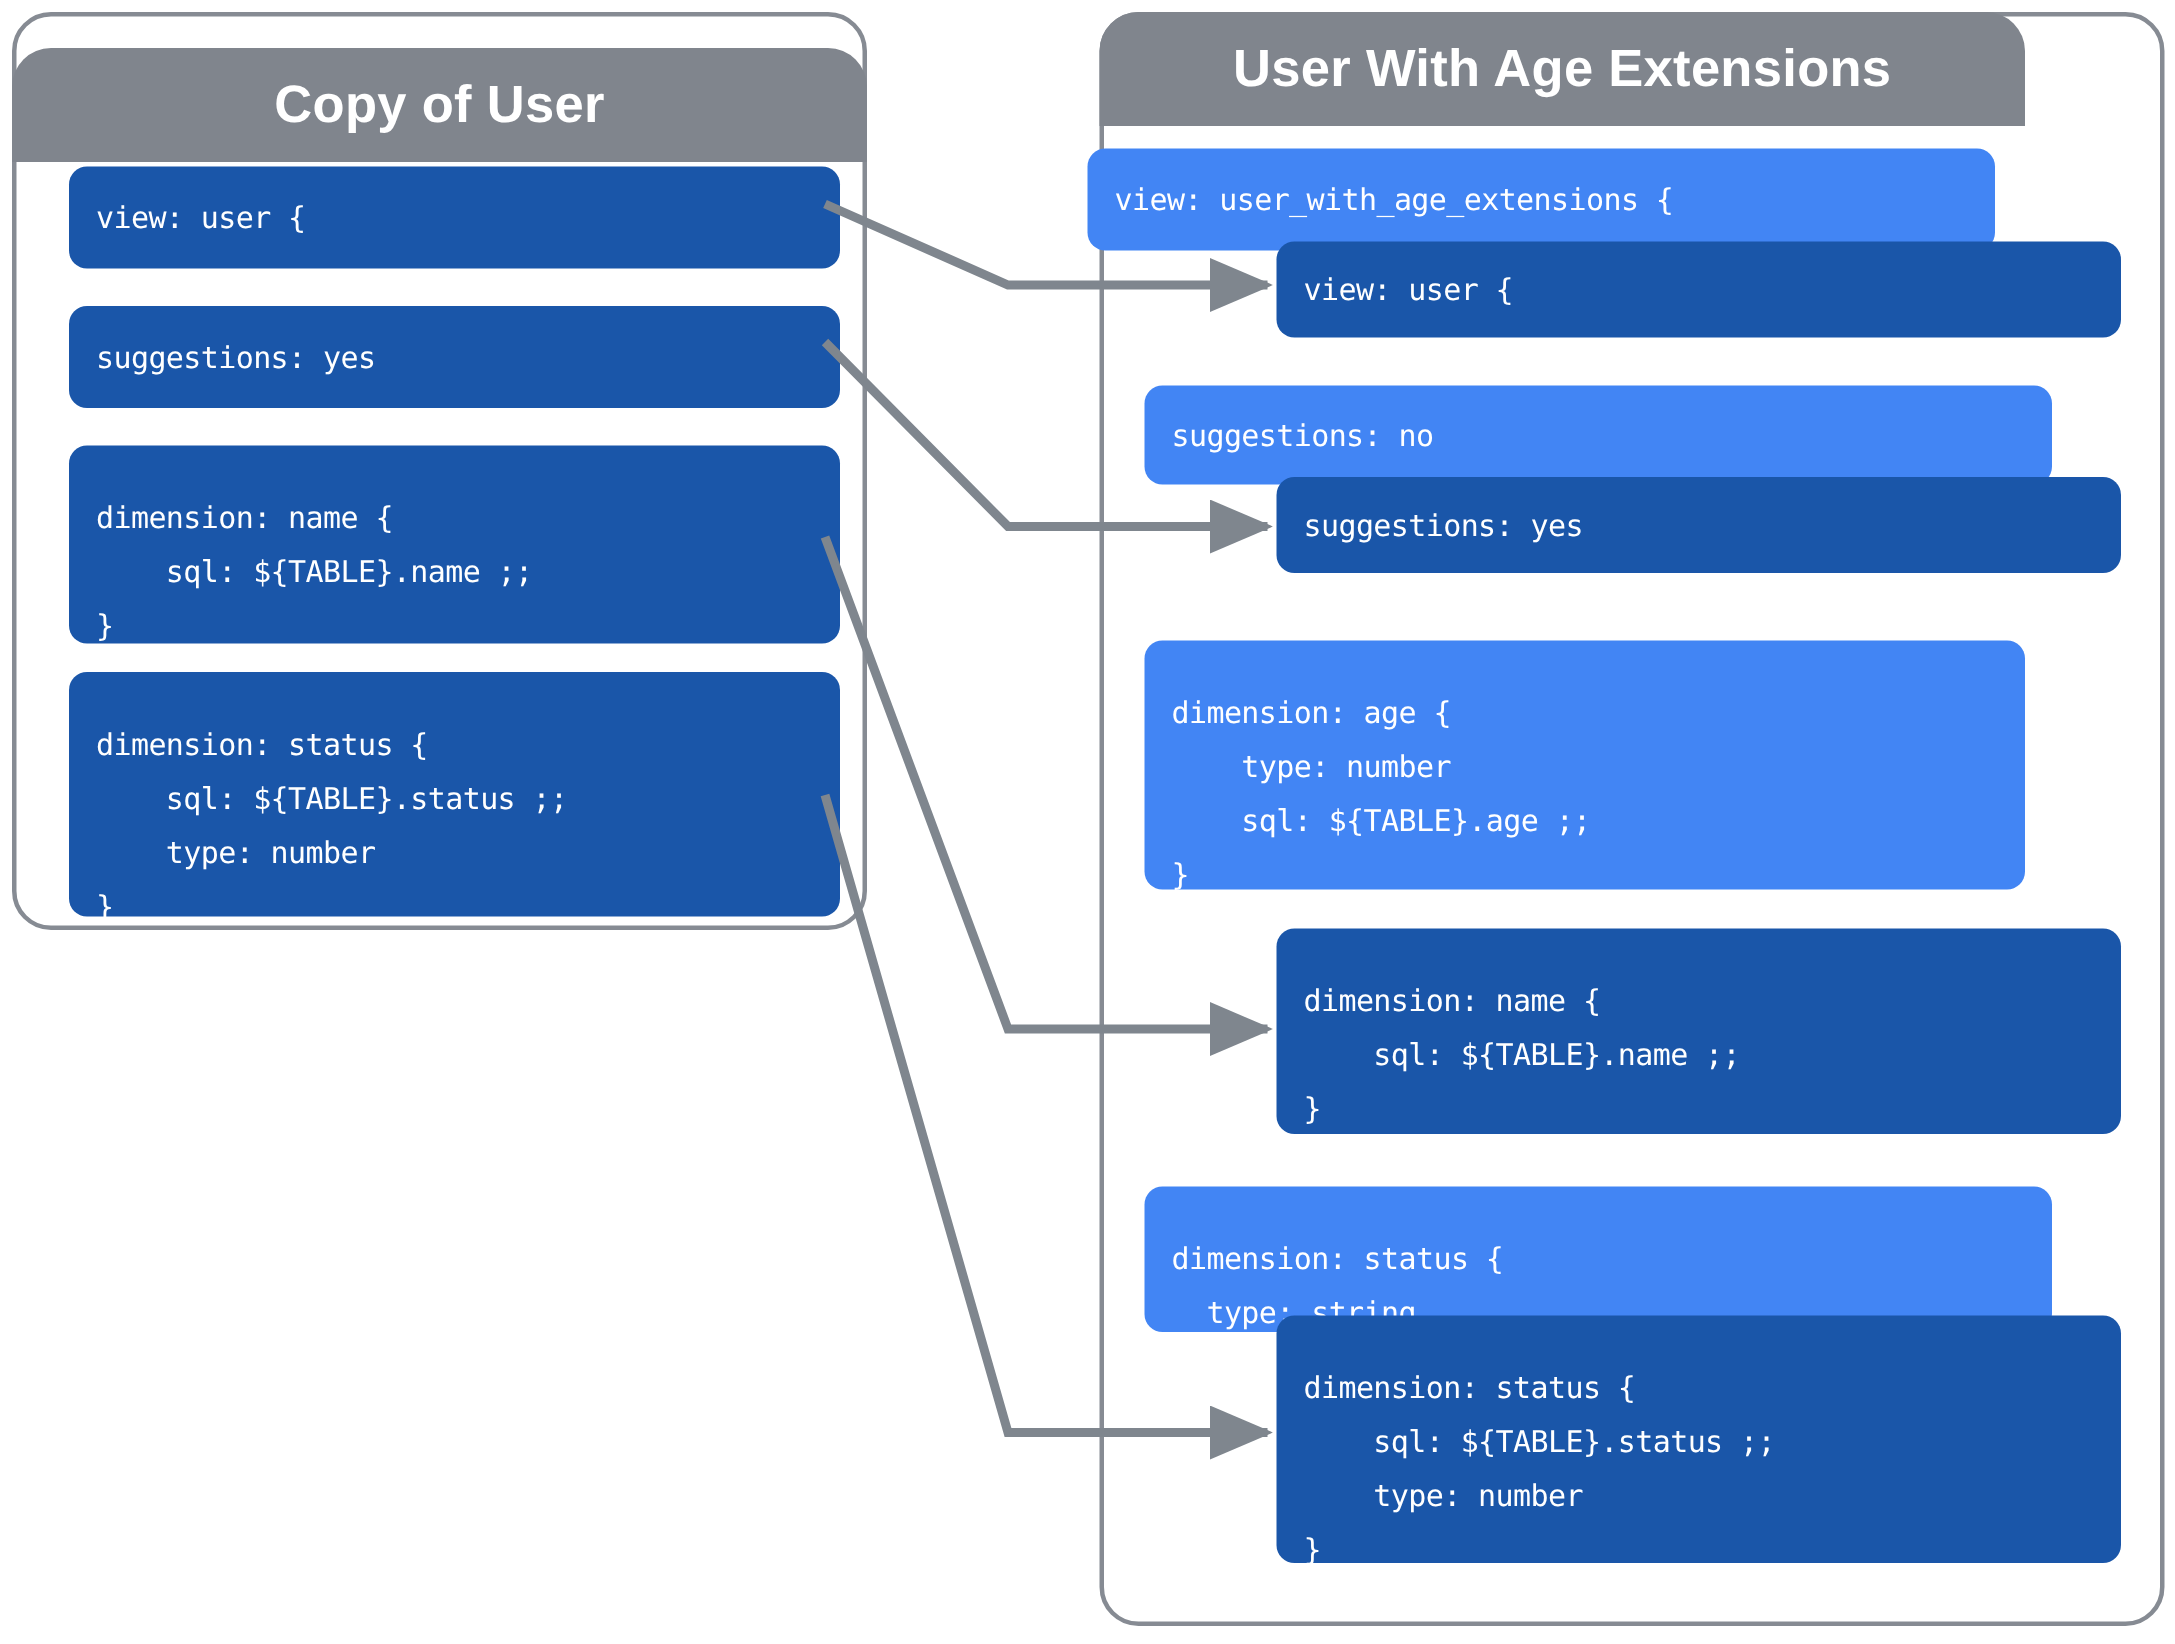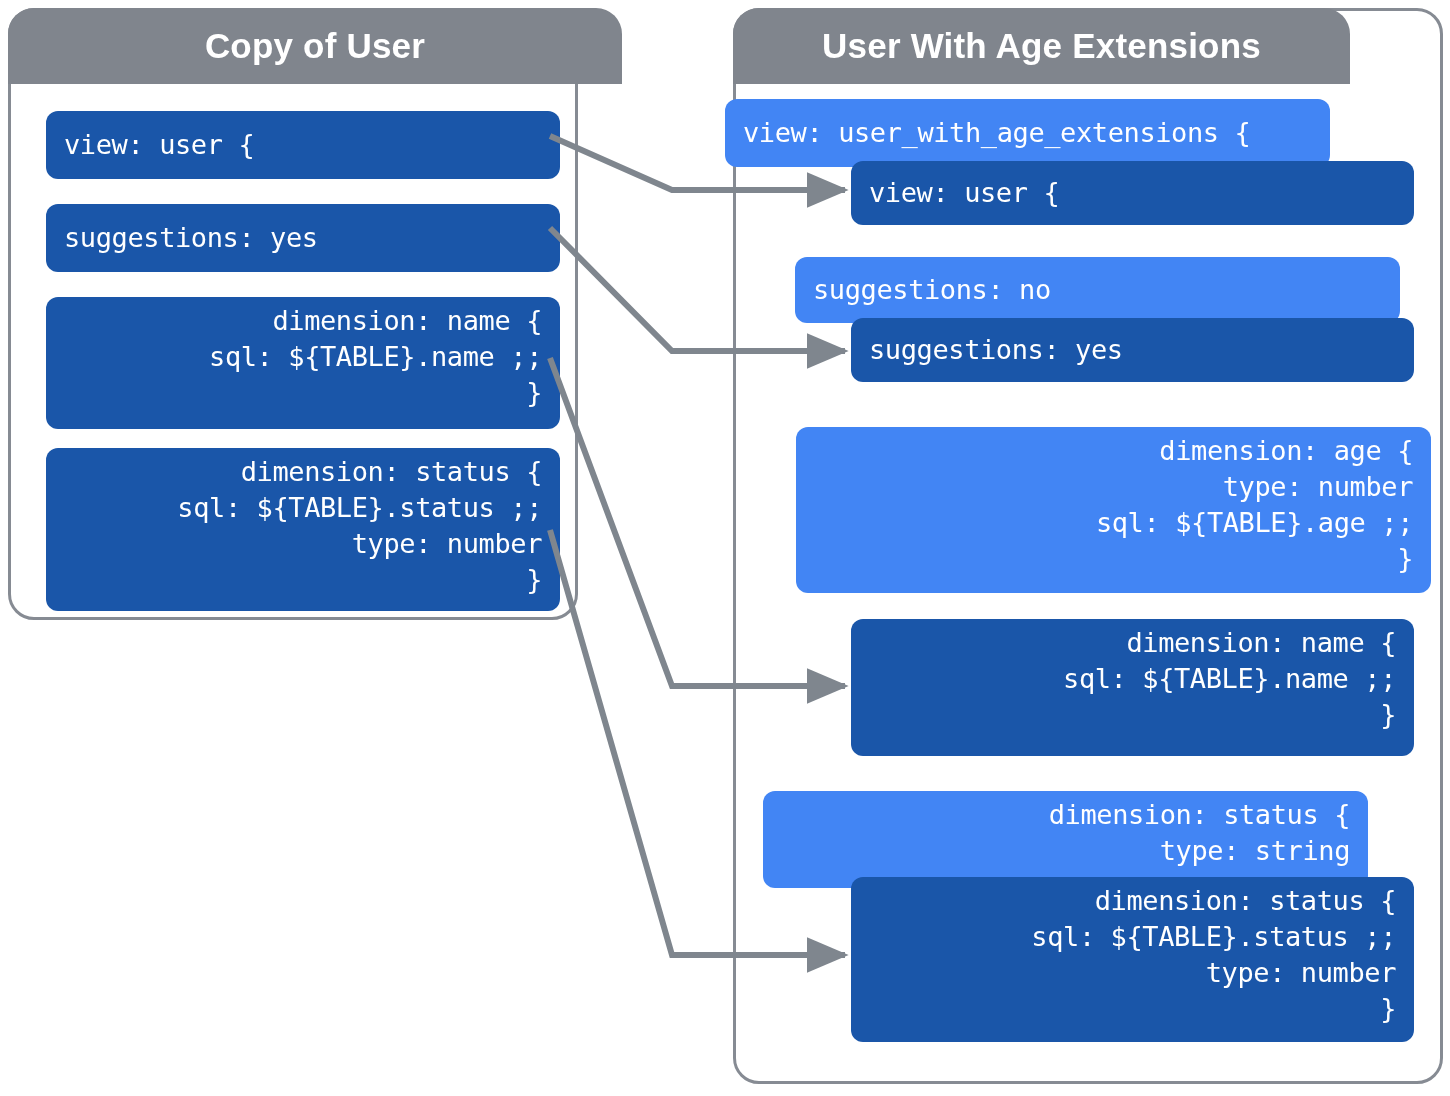--- a/index.html
+++ b/index.html
@@ -37,53 +37,52 @@
     color: #ffffff;
     font-size: 35px;
     font-weight: bold;
     letter-spacing: 0.2px;
     display: flex;
     align-items: center;
     justify-content: center;
   }
 
   #panel-left   { left: 8px;   top: 8px;  width: 570px; height: 612px; }
-  #panel-left .panel-header  { width: 614px; height: 76px; }
+  #panel-left .panel-header  { width: 570px; height: 76px; margin-top: 24px; }
   #panel-right  { left: 733px; top: 8px;  width: 710px; height: 1076px; }
   #panel-right .panel-header { width: 617px; height: 76px; }
 
   
   .code-block {
     position: absolute;
     box-sizing: border-box;
     border-radius: 12px;
     color: #ffffff;
     font-family: "DejaVu Sans Mono", "Liberation Mono", monospace;
-    font-size: 27px;
+    font-size: 20px;
     line-height: 36px;
     white-space: pre;
-    padding: 6px 18px;
+    padding: 30px 18px;
     letter-spacing: -0.4px;
-    text-align: right;
   }
   .dark  { background: #1a56a9; }
   .light { background: #4285f4; }
 
   
   #lb-view        { left: 35px; top: 100px; width: 514px; height: 68px; display:flex; align-items:center;}
   #lb-suggestions { left: 35px; top: 193px; width: 514px; height: 68px; display:flex; align-items:center;}
   #lb-name        { left: 35px; top: 286px; width: 514px; height: 132px; }
   #lb-status      { left: 35px; top: 437px; width: 514px; height: 163px; }
 
   
   #rb-view-ext    { left: 725px; top: 99px;  width: 605px; height: 68px;  display:flex; align-items:center;}
   #rb-view-base   { left: 851px; top: 161px; width: 563px; height: 64px;  display:flex; align-items:center;}
-  #rb-sug-ext     { left: 763px; top: 257px; width: 605px; height: 66px;  display:flex; align-items:center;margin-left:32px;}
+  #rb-sug-ext     { left: 763px; top: 257px; width: 605px; height: 66px;  display:flex; align-items:center;}
   #rb-sug-base    { left: 851px; top: 318px; width: 563px; height: 64px;  display:flex; align-items:center;}
-  #rb-age-ext     { left: 796px; top: 427px; width: 635px; height: 166px; }
+  #rb-age-ext     { left: 763px; top: 427px; width: 587px; height: 166px; }
   #rb-name-base   { left: 851px; top: 619px; width: 563px; height: 137px; }
   #rb-status-ext  { left: 763px; top: 791px; width: 605px; height: 97px;  }
   #rb-status-base { left: 851px; top: 877px; width: 563px; height: 165px; }
 
   
   #connectors {
     position: absolute;
     left: 0; top: 0;
     width: 1450px;
     height: 1096px;

